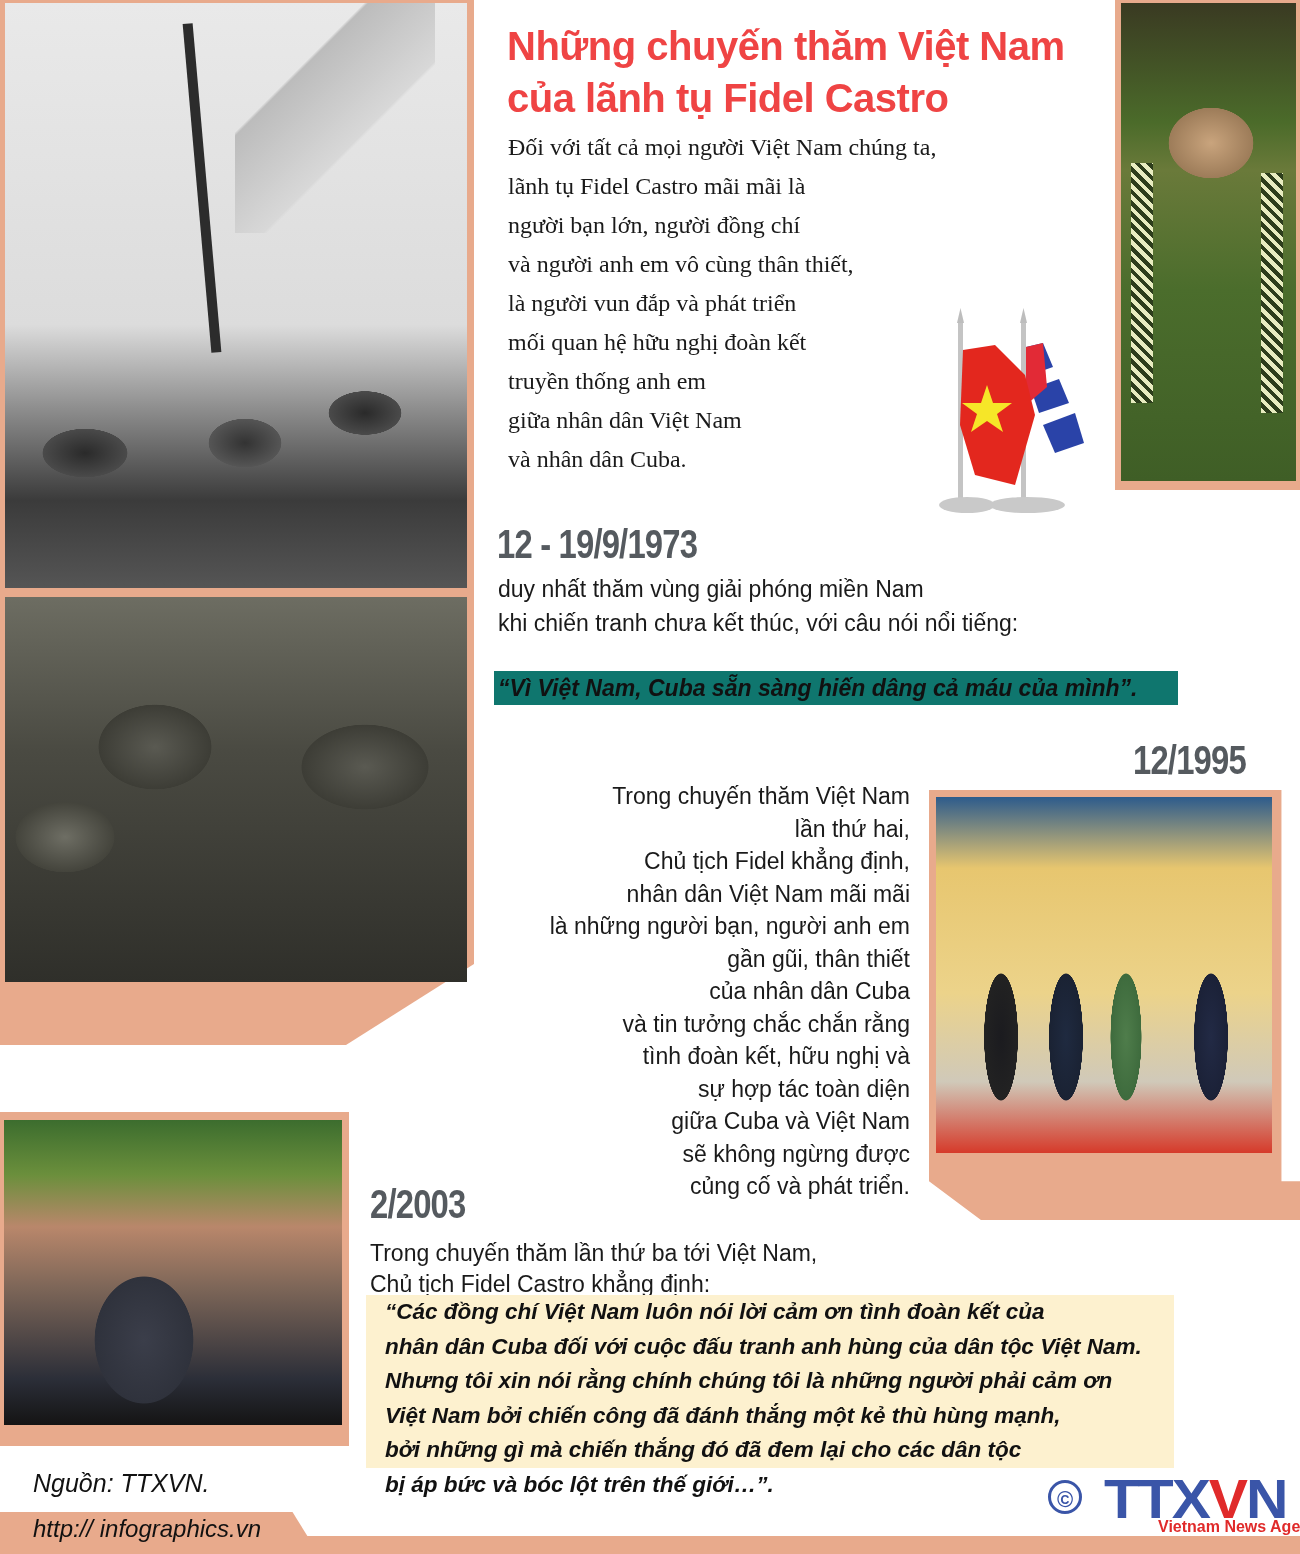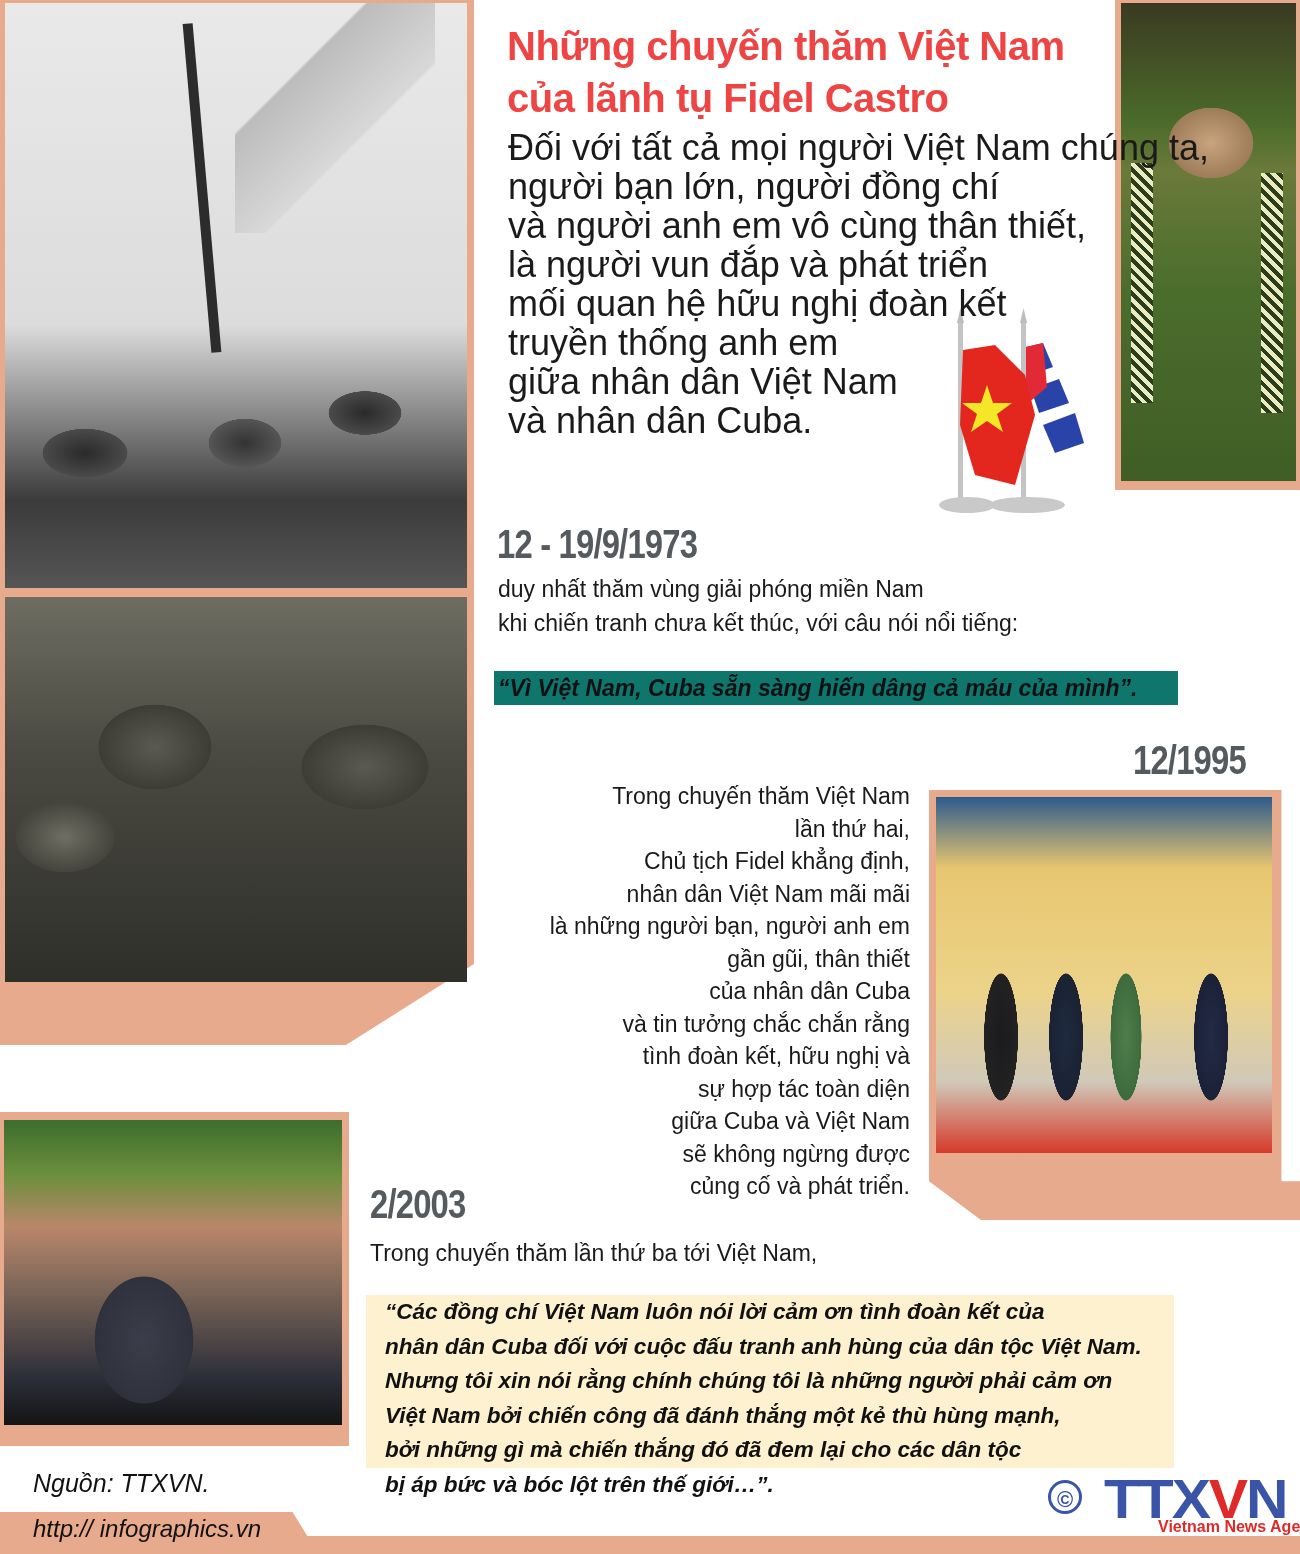--- a/index.html
+++ b/index.html
@@ -30,21 +30,21 @@
   .col2003{background:
       radial-gradient(ellipse 70px 90px at 140px 220px,#3b3e4a 0,#2f323c 70%,transparent 71%),
       linear-gradient(180deg,#3c6d2e 0%,#6b8f3c 18%,#b9876b 35%,#7d6658 55%,#2b2e38 85%,#141414 100%);}
   .colfidel{background:
       radial-gradient(ellipse 60px 50px at 90px 140px,#c9a47d 0,#9d7c59 70%,transparent 71%),
       linear-gradient(180deg,#3a3a22 0%,#4b6b2a 25%,#6a7a3a 35%,#4b6d2c 60%,#3f5e26 100%);}
   .scarf{position:absolute;width:22px;height:240px;
       background:repeating-linear-gradient(45deg,#e8ecc0 0 4px,#2d3d1c 4px 8px);}
 
   .title{position:absolute;left:507px;top:20px;width:590px;font-weight:bold;font-size:40px;line-height:52px;color:#ef4444;letter-spacing:-0.5px;}
-  .intro{position:absolute;left:508px;top:128px;width:600px;font-size:36px;line-height:39px;color:#1a1a1a;}
+  .intro{position:absolute;left:508px;top:128px;width:600px;font-size:24px;line-height:39px;color:#1a1a1a;font-family:Liberation Serif, serif;}
   .intro div{white-space:nowrap;}
   .date{position:absolute;font-weight:bold;color:#555a5f;font-size:40px;letter-spacing:-1px;transform:scaleX(0.82);transform-origin:left top;font-family:"Liberation Sans",sans-serif;}
   .body1973{position:absolute;left:498px;top:572px;font-size:23px;line-height:34px;color:#1a1a1a;}
   .body1973 div{white-space:nowrap;}
   .quote1973{position:absolute;left:494px;top:671px;width:684px;height:34px;background:#0f766e;}
   .quote1973 span{display:block;padding-left:4px;font-style:italic;font-weight:bold;font-size:23px;line-height:34px;white-space:nowrap;}
   .body1995{position:absolute;left:540px;top:780px;width:370px;text-align:right;font-size:23px;line-height:32.5px;color:#1a1a1a;}
   .body1995 div{white-space:nowrap;}
   .intro2003{position:absolute;left:370px;top:1238px;font-size:23px;line-height:31px;color:#1a1a1a;}
   .intro2003 div{white-space:nowrap;}
@@ -99,20 +99,21 @@
   <polygon points="52,80 58,98 77,98 62,109 68,127 52,116 36,127 42,109 27,98 46,98" fill="#f6e628"></polygon>
 </svg>
 
 <div class="title">
   <div>Những chuyến thăm Việt Nam</div>
   <div>của lãnh tụ Fidel Castro</div>
 </div>
 
 <div class="intro">
   <div>Đối với tất cả mọi người Việt Nam chúng ta,</div>
+  <div>lãnh tụ Fidel Castro mãi mãi là</div>
   <div>người bạn lớn, người đồng chí</div>
   <div>và người anh em vô cùng thân thiết,</div>
   <div>là người vun đắp và phát triển</div>
   <div>mối quan hệ hữu nghị đoàn kết</div>
   <div>truyền thống anh em</div>
   <div>giữa nhân dân Việt Nam</div>
   <div>và nhân dân Cuba.</div>
 </div>
 
 <div class="date" style="left:497px;top:522px;">12 - 19/9/1973</div>
@@ -137,20 +138,21 @@
   <div>tình đoàn kết, hữu nghị và</div>
   <div>sự hợp tác toàn diện</div>
   <div>giữa Cuba và Việt Nam</div>
   <div>sẽ không ngừng được</div>
   <div>củng cố và phát triển.</div>
 </div>
 
 <div class="date" style="left:370px;top:1182px;">2/2003</div>
 <div class="intro2003">
   <div>Trong chuyến thăm lần thứ ba tới Việt Nam,</div>
+  <div>Chủ tịch Fidel Castro khẳng định:</div>
 </div>
 <div class="quote2003">
   <div>“Các đồng chí Việt Nam luôn nói lời cảm ơn tình đoàn kết của</div>
   <div>nhân dân Cuba đối với cuộc đấu tranh anh hùng của dân tộc Việt Nam.</div>
   <div>Nhưng tôi xin nói rằng chính chúng tôi là những người phải cảm ơn</div>
   <div>Việt Nam bởi chiến công đã đánh thắng một kẻ thù hùng mạnh,</div>
   <div>bởi những gì mà chiến thắng đó đã đem lại cho các dân tộc</div>
   <div>bị áp bức và bóc lột trên thế giới…”.</div>
 </div>
 

